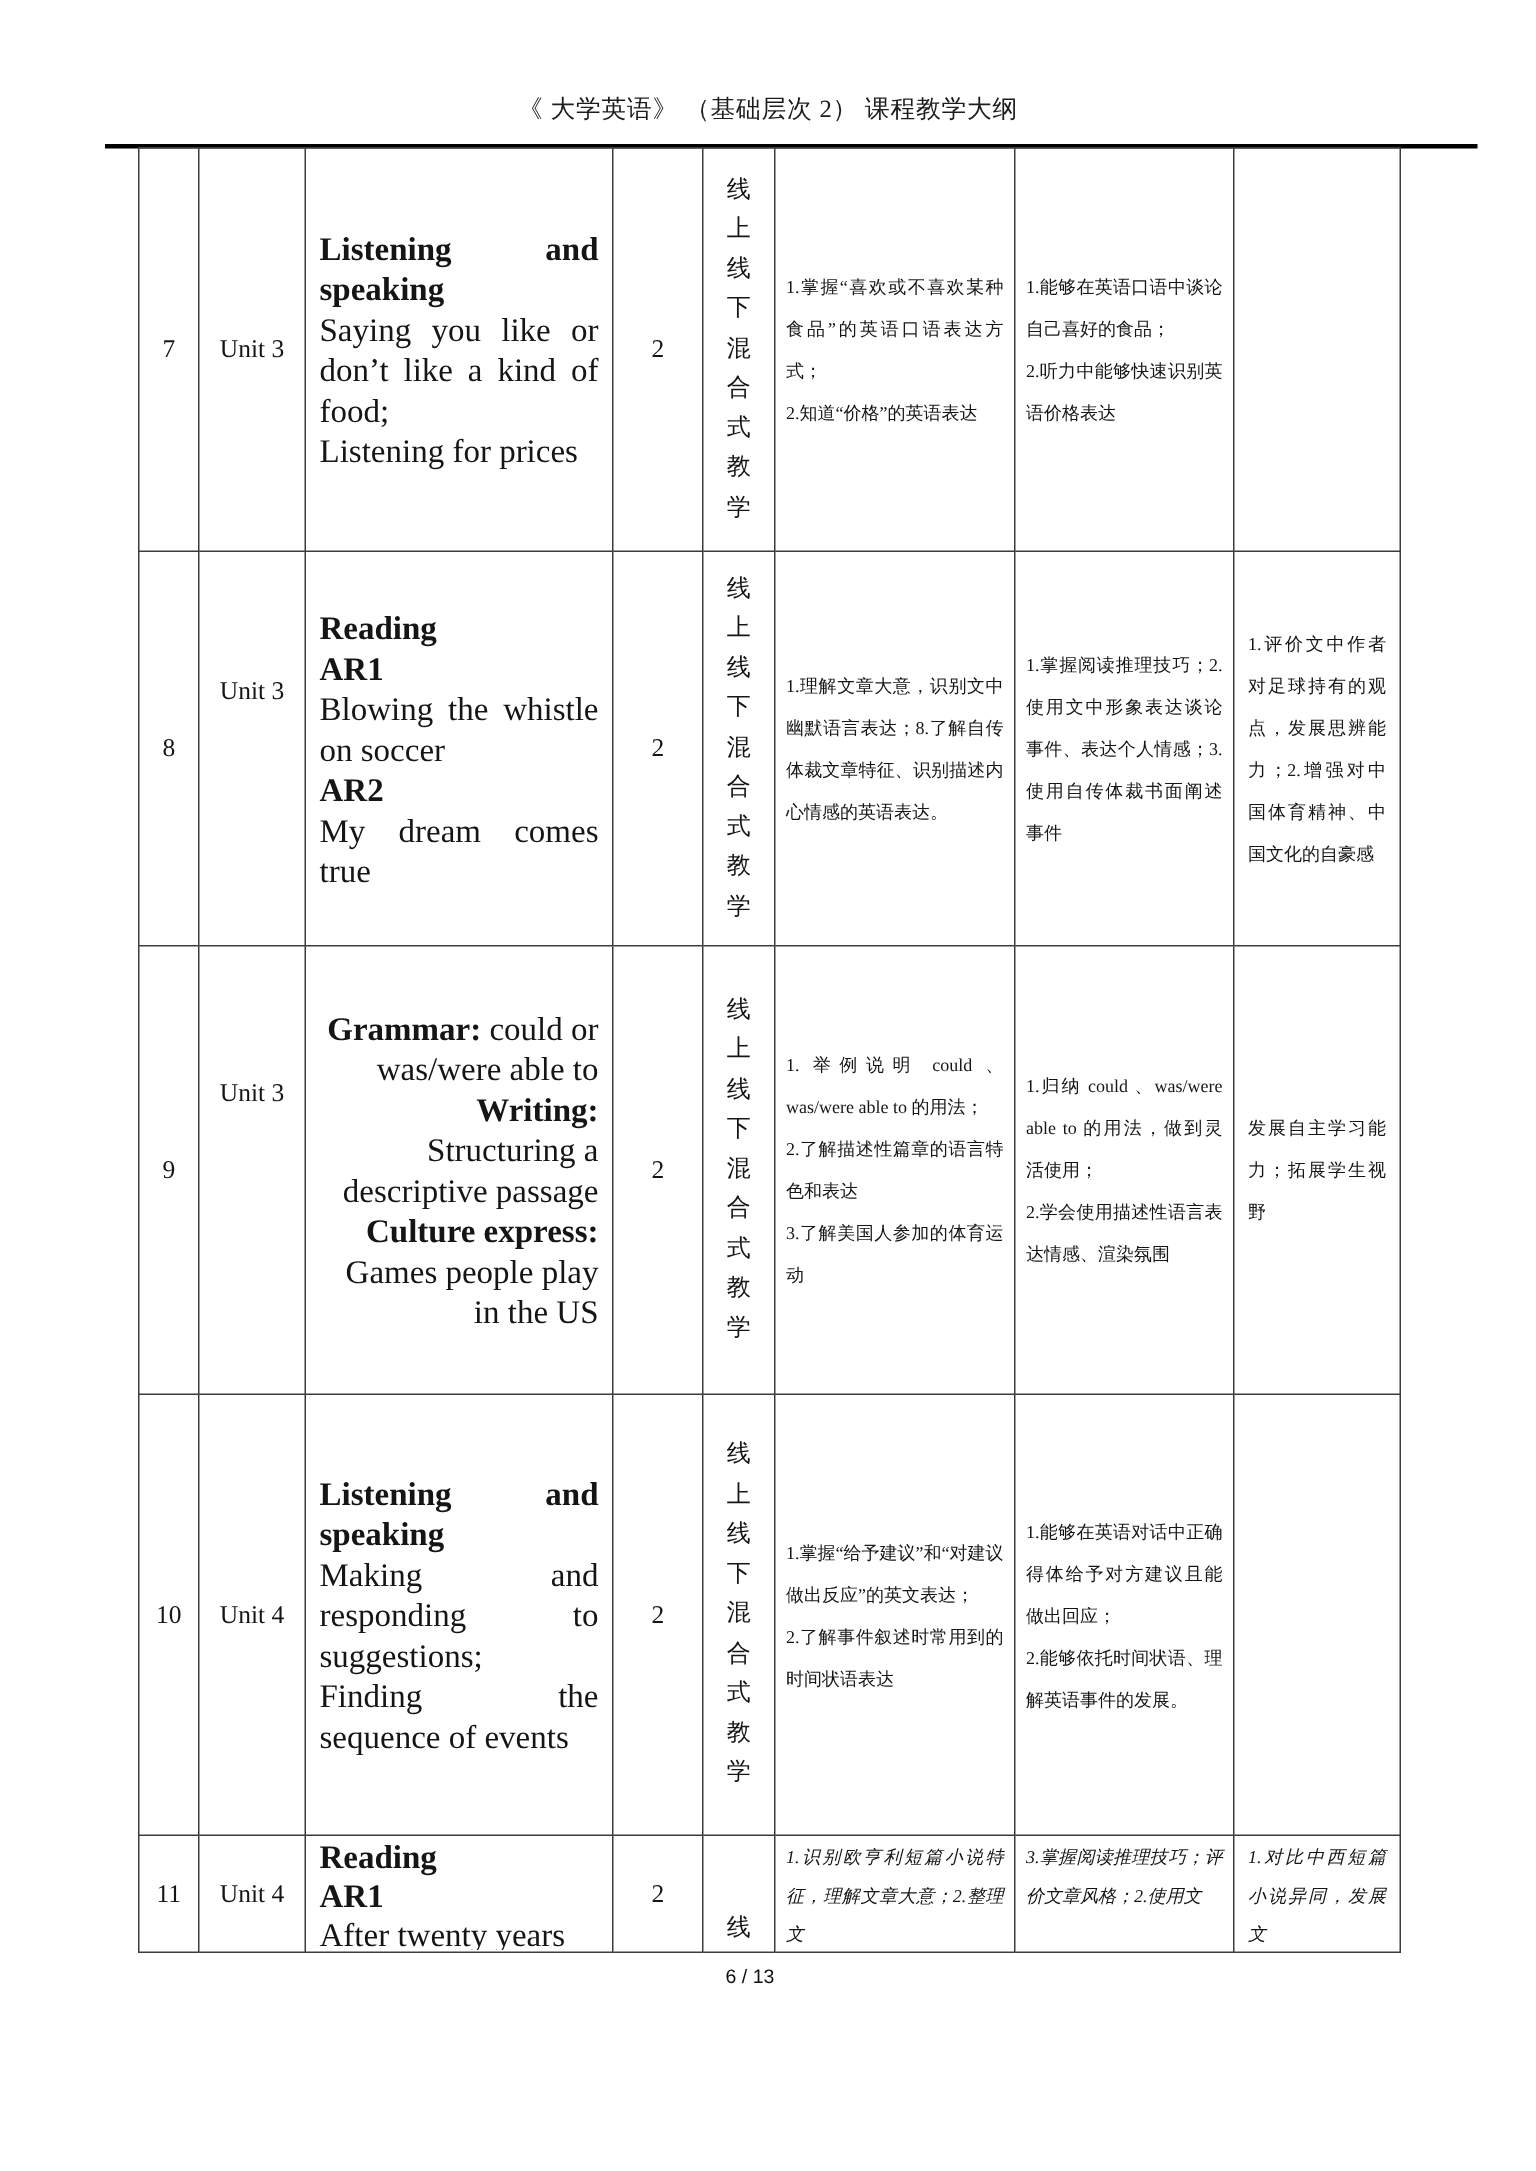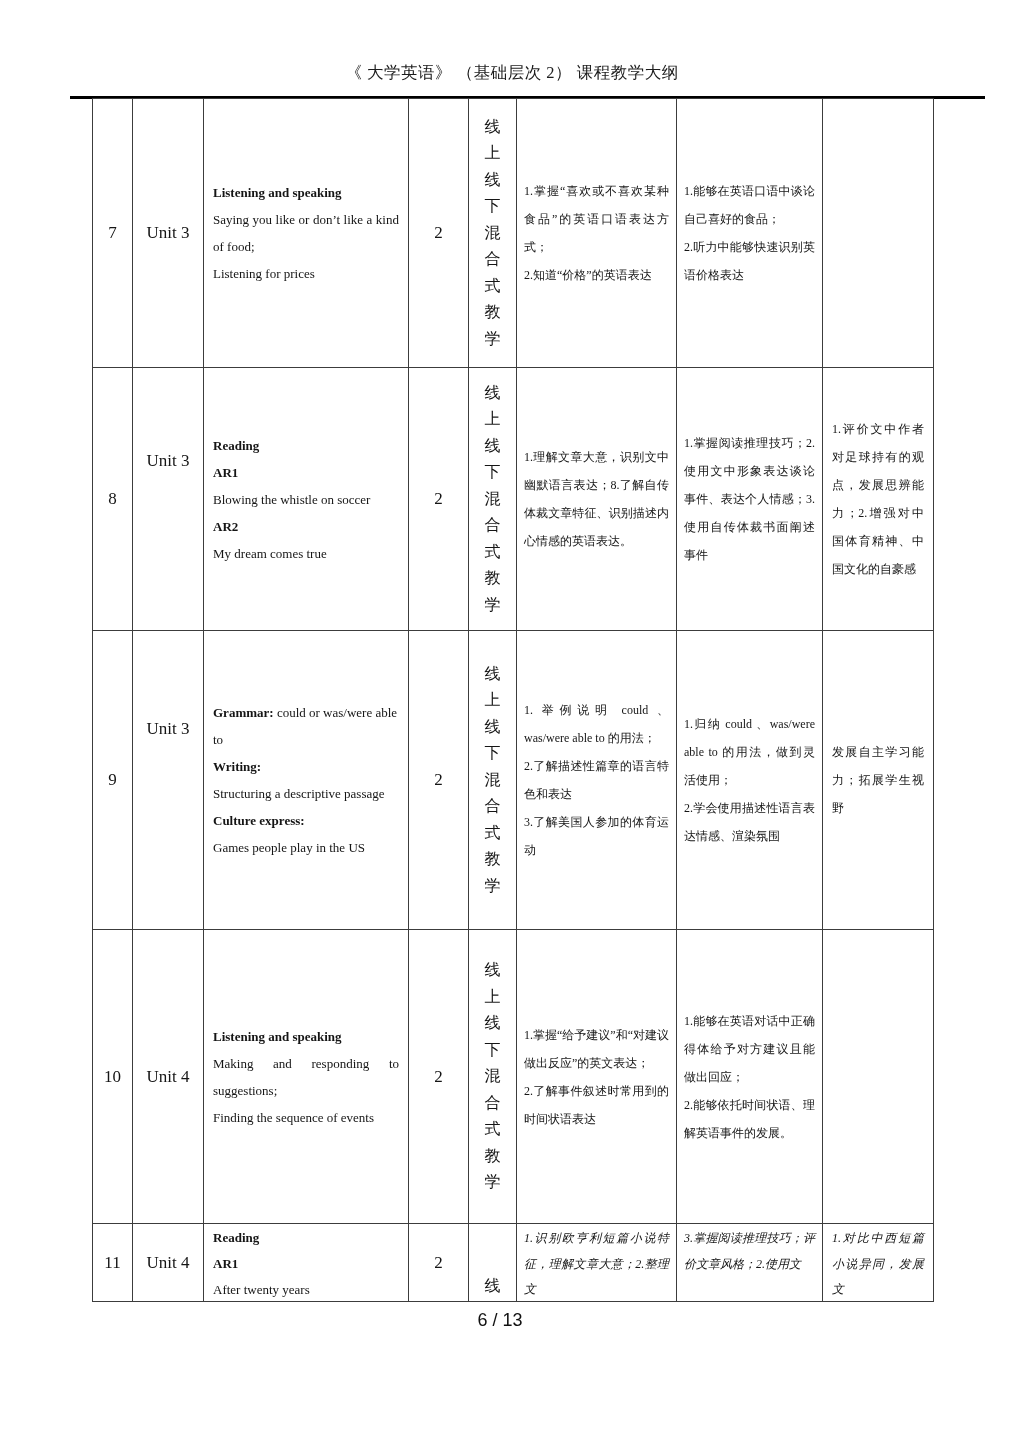--- a/index.html
+++ b/index.html
@@ -19,39 +19,39 @@
     position:absolute;left:92px;top:98px;width:841px;
     border-collapse:collapse;table-layout:fixed;
     border:1.5px solid #000;
   }
   td{border:1px solid #3c3c3c;vertical-align:middle;padding:0;overflow:hidden;}
   .r0{height:269px}.r1{height:263px}.r2{height:299px}.r3{height:294px}.r4{height:77px}
   .cellwrap{display:block;}
   .c-num,.c-hours,.c-unit{text-align:center;font-size:17px;}
   .r1 .c-unit .cellwrap{padding-bottom:76px;}
   .r2 .c-unit .cellwrap{padding-bottom:102px;}
-  .c-content .cellwrap{padding:0 9px;font-size:13px;line-height:27px;}
+  .c-content .cellwrap{padding:0 9px;font-size:22px;line-height:27px;}
   .c-content .cellwrap div{text-align:justify;}
-  .r2 .c-content .cellwrap div{text-align:left;}
+  .r2 .c-content .cellwrap div{text-align:right;}
   .bold{font-weight:bold;}
   td.cn .cellwrap{padding:0 7px;font-size:12px;line-height:28px;}
   td.cn .cellwrap div{text-align:justify;}
   td.c-literacy .cellwrap{padding:0 9px;}
   .c-method .cellwrap{text-align:center;font-size:16px;line-height:26.5px;}
   .r4 td{vertical-align:top;}
   .r4 .c-num,.r4 .c-unit,.r4 .c-hours{vertical-align:middle;}
   .r4 .c-method{vertical-align:bottom;}
   .r4 .c-method .cellwrap{padding-bottom:2px;}
   .r4 .cellwrap{max-height:75px;overflow:hidden;}
   .r4 td.cn .cellwrap{line-height:25.5px;padding-top:2px;font-style:italic;}
   .r4 .c-content .cellwrap{line-height:26px;padding-top:1px;}
   .page-number{
     position:absolute;top:1310px;left:0;width:1000px;text-align:center;
     font-family:"Liberation Sans","DejaVu Sans",sans-serif;
-    font-size:18px;color:#101010;
+    font-size:13px;color:#101010;
   }
 </style>
 </head>
 <body>
 
 <div class="header-title">《 大学英语》 （基础层次 2） 课程教学大纲</div>
 <div class="header-rule"></div>
 
 <table class="syllabus">
   <colgroup>

